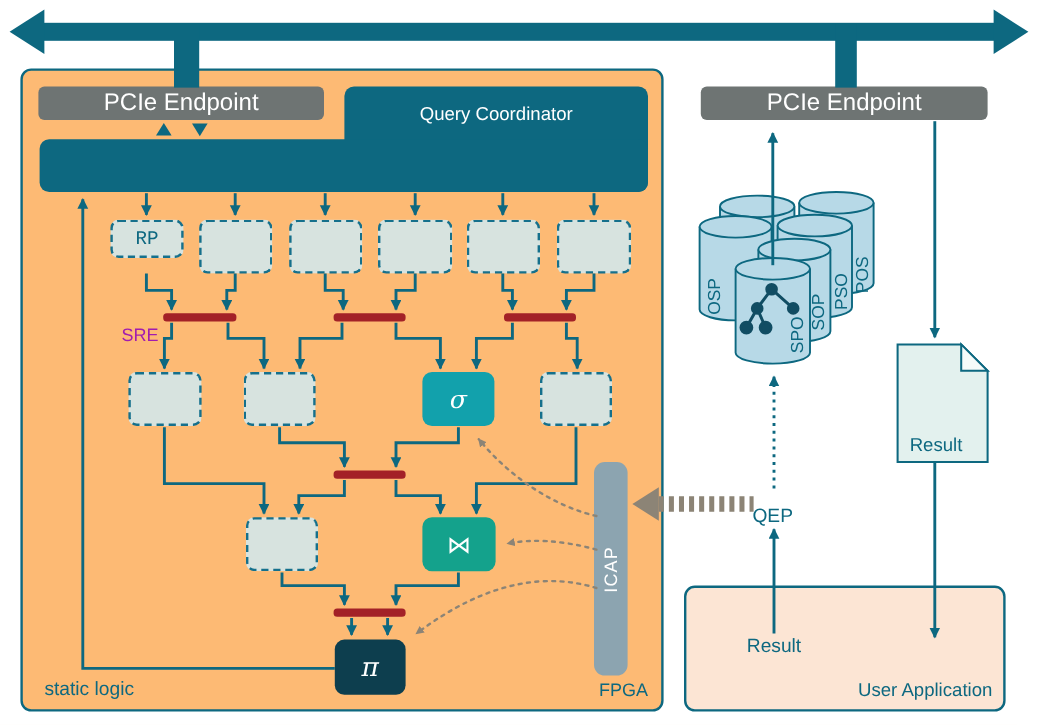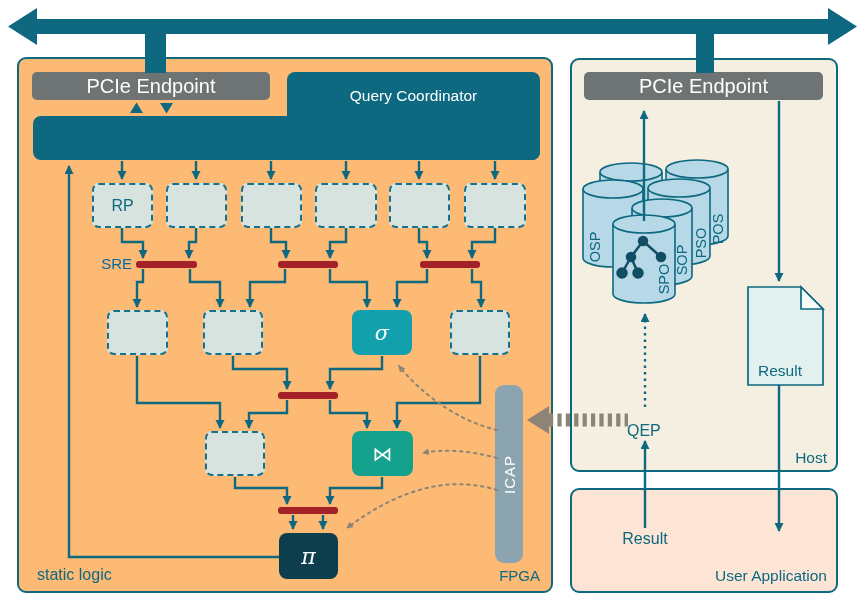--- a/index.html
+++ b/index.html
@@ -18,50 +18,47 @@
   .qc-text{color:#ffffff;font-size:15.5px;text-align:center;padding-top:15px;}
   .slot{background:#d7e3df;border:2px dashed #15708c;border-radius:7px;
     display:flex;align-items:center;justify-content:center;
     color:#0d6880;font-size:16px;}
   .opbox{border-radius:8px;display:flex;align-items:center;justify-content:center;
     color:#ffffff;}
   .mathit{font-family:"DejaVu Serif", serif;font-style:italic;font-size:21px;}
   .bowtie{font-family:"DejaVu Sans", sans-serif;font-size:20px;}
   .cornerlabel{position:absolute;color:#0d6880;font-size:15.5px;}
   .teal-text{color:#0d6880;}
-  .red-text{color:#0369a1;}
+  .red-text{color:#a21caf;margin-top:16px;}
   .icap{background:#8ca4b0;border-radius:9px;display:flex;align-items:center;justify-content:center;}
   .icap span{transform:rotate(-90deg);color:#ffffff;font-size:15px;letter-spacing:1px;white-space:nowrap;}
   svg{display:block;}
 </style>
 </head>
 <body>
 
 <div id="canvas">
 
   <div class="abs bigbox fpga-bg" style="left:17px;top:57px;width:536px;height:536px;">
     <div class="cornerlabel" style="left:18px;bottom:7px;font-size:16px;">static logic</div>
     <div class="cornerlabel" style="right:11px;bottom:7px;font-size:15px;">FPGA</div>
   </div>
 
-  <div class="abs bigbox host-bg" style="left:570px;top:58px;width:268px;height:414px;">
-    <div class="cornerlabel" style="right:9px;bottom:3px;">Host</div>
-  </div>
 
   <div class="abs bigbox ua-bg" style="left:570px;top:488px;width:268px;height:105px;">
     <div class="cornerlabel" style="right:9px;bottom:6px;">User Application</div>
   </div>
 
   <div class="abs graybox" style="left:32px;top:72px;width:238px;height:28px;">PCIe Endpoint</div>
 
   <div class="abs tealbox qc-text" style="left:287px;top:72px;width:253px;height:88px;">Query Coordinator</div>
 
   <div class="abs tealbox" style="left:33px;top:116px;width:507px;height:44px;"></div>
 
-  <div class="abs slot" style="left:92px;top:183px;width:61px;height:45px;">
+  <div class="abs slot" style="left:92px;top:183px;width:61px;height:32px;font-family:Liberation Mono, monospace;">
       <span>RP</span>
     </div>
   <div class="abs slot" style="left:166px;top:183px;width:61px;height:45px;"></div>
   <div class="abs slot" style="left:241px;top:183px;width:61px;height:45px;"></div>
   <div class="abs slot" style="left:315px;top:183px;width:62px;height:45px;"></div>
   <div class="abs slot" style="left:389px;top:183px;width:61px;height:45px;"></div>
   <div class="abs slot" style="left:464px;top:183px;width:62px;height:45px;"></div>
 
   <div class="abs red-text" style="left:94px;top:255px;width:38px;text-align:right;font-size:15px;">SRE</div>
 

